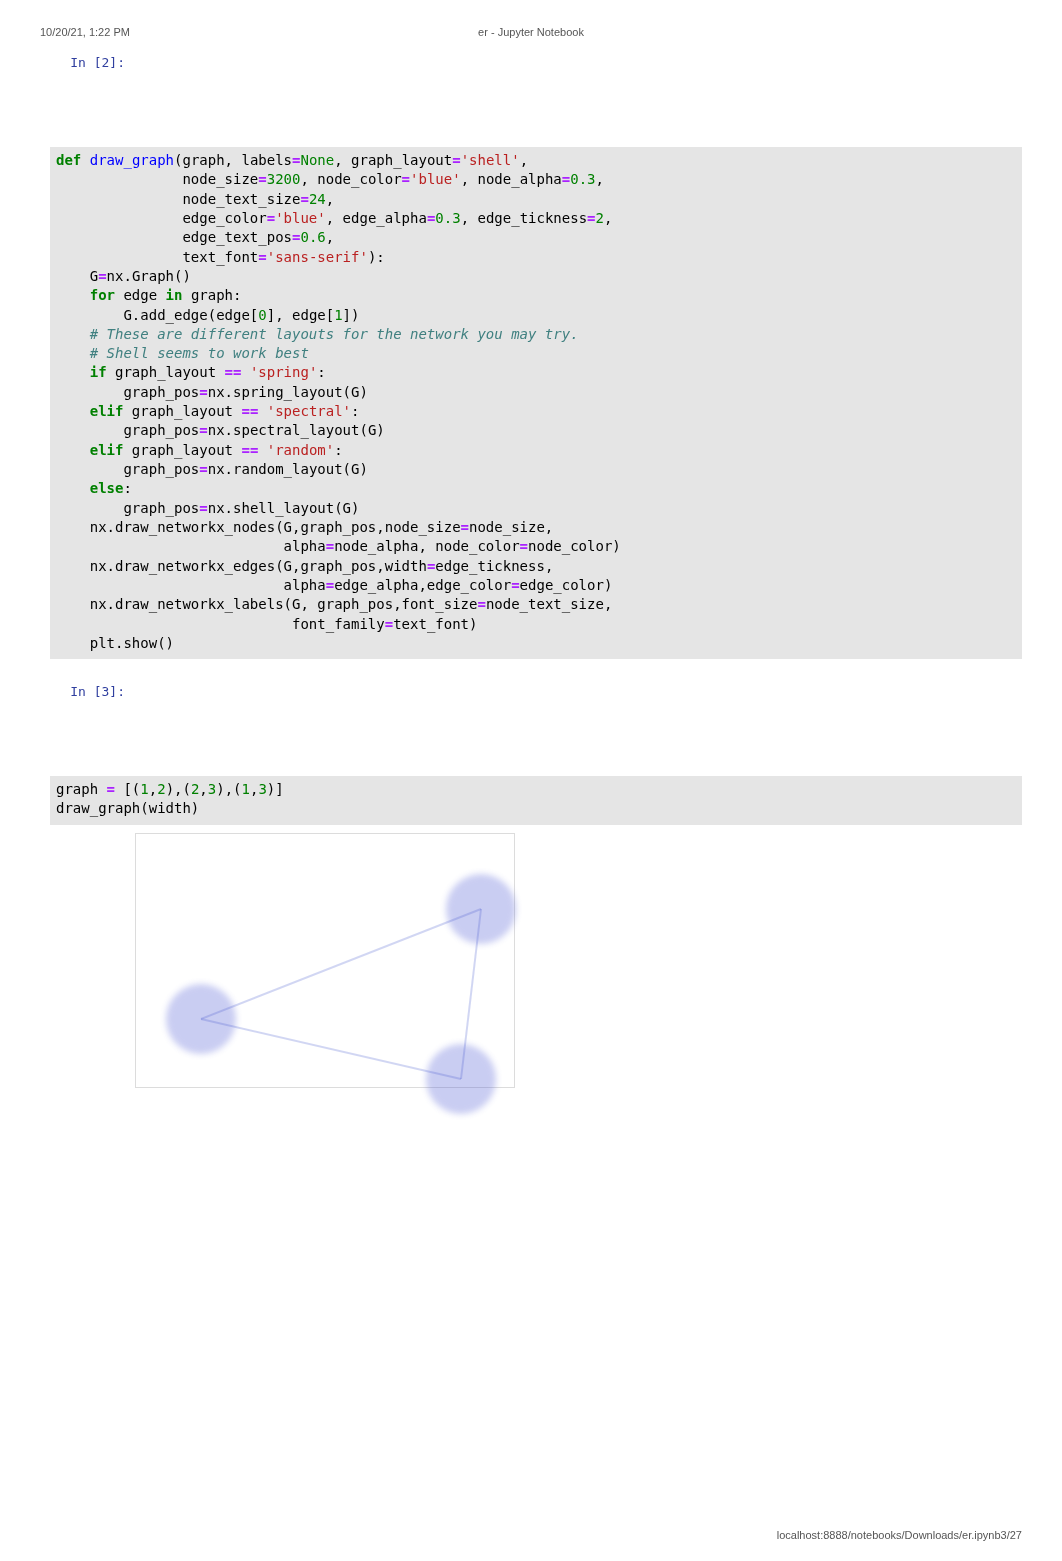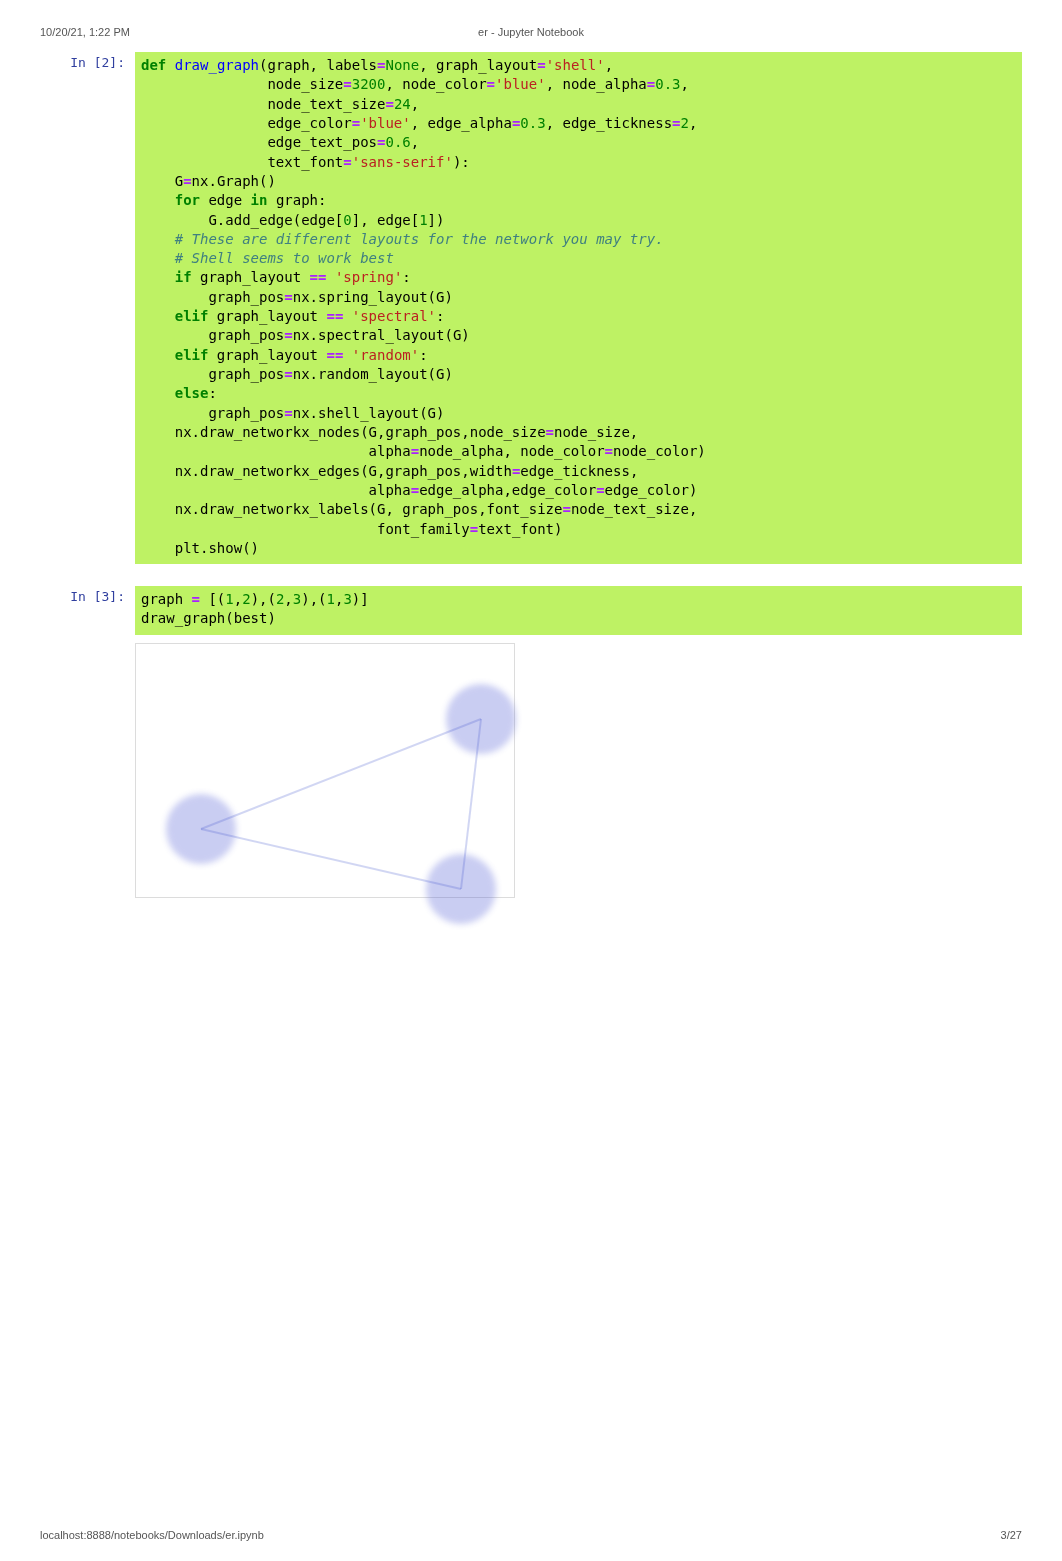--- a/index.html
+++ b/index.html
@@ -25,40 +25,42 @@
     }
     .print-header .center {
       position:absolute;
       left:50%;
       transform:translateX(-50%);
       text-align:center;
     }
     .cell {
       display:flex;
       margin-bottom: 22px;
+      flex-direction: column;
     }
     .prompt {
       width: 95px;
       flex:0 0 95px;
       text-align:right;
       padding-right:10px;
       padding-top:3px;
       color:#303F9F;
       font-family:"Menlo","Consolas","DejaVu Sans Mono",monospace;
       font-size:13px;
     }
     .input-area {
       flex:1;
-      background:#bef264;
+      background:#e5e5e5;
       padding:4px 6px 6px 6px;
       font-family:"Menlo","Consolas","DejaVu Sans Mono",monospace;
       font-size:14px;
       line-height:1.38;
       white-space:pre;
       overflow:visible;
+      margin-left:10px;
     }
     .kw   { color:#008000; font-weight:bold; }
     .nf   { color:#0000ff; }
     .bi   { color:#008000; }
     .op   { color:#aa22ff; font-weight:bold; }
     .str  { color:#ba2121; }
     .num  { color:#008000; }
     .cm   { color:#408080; font-style:italic; }
     .nm   { color:#000; }
     .output {
@@ -76,21 +78,21 @@
       border-radius:50%;
       background:#4f5bd5;
       opacity:0.3;
       filter:blur(3px);
     }
     .footer {
       position:absolute;
       bottom:20px;
       left:40px; right:40px;
       display:flex;
-      justify-content:space-between;
+      justify-content:flex-end;
       font-size:11px;
       color:#555;
     }
     svg.edges {
       position:absolute; left:0; top:0; width:100%; height:100%;
     }
     svg.edges line {
       stroke:#6b7bd8; stroke-width:2; opacity:0.3;
     }
   </style>
@@ -130,21 +132,21 @@
 <span class="nm">    nx.draw_networkx_edges(G,graph_pos,width</span><span class="op">=</span><span class="nm">edge_tickness,</span>
 <span class="nm">                           alpha</span><span class="op">=</span><span class="nm">edge_alpha,edge_color</span><span class="op">=</span><span class="nm">edge_color)</span>
 <span class="nm">    nx.draw_networkx_labels(G, graph_pos,font_size</span><span class="op">=</span><span class="nm">node_text_size,</span>
 <span class="nm">                            font_family</span><span class="op">=</span><span class="nm">text_font)</span>
 <span class="nm">    plt.show()</span></div>
   </div>
 
   <div class="cell" style="margin-bottom:6px;">
     <div class="prompt">In&nbsp;[3]:</div>
     <div class="input-area"><span class="nm">graph </span><span class="op">=</span><span class="nm"> [(</span><span class="num">1</span><span class="nm">,</span><span class="num">2</span><span class="nm">),(</span><span class="num">2</span><span class="nm">,</span><span class="num">3</span><span class="nm">),(</span><span class="num">1</span><span class="nm">,</span><span class="num">3</span><span class="nm">)]</span>
-<span class="nm">draw_graph(best)</span></div>
+<span class="nm">draw_graph(width)</span></div>
   </div>
 
   <div class="output">
     <svg class="edges">
       <line x1="65" y1="185" x2="345" y2="75"></line>
       <line x1="345" y1="75" x2="325" y2="245"></line>
       <line x1="65" y1="185" x2="325" y2="245"></line>
     </svg>
     <div class="node" style="left:30px; top:150px;"></div>
     <div class="node" style="left:310px; top:40px;"></div>

